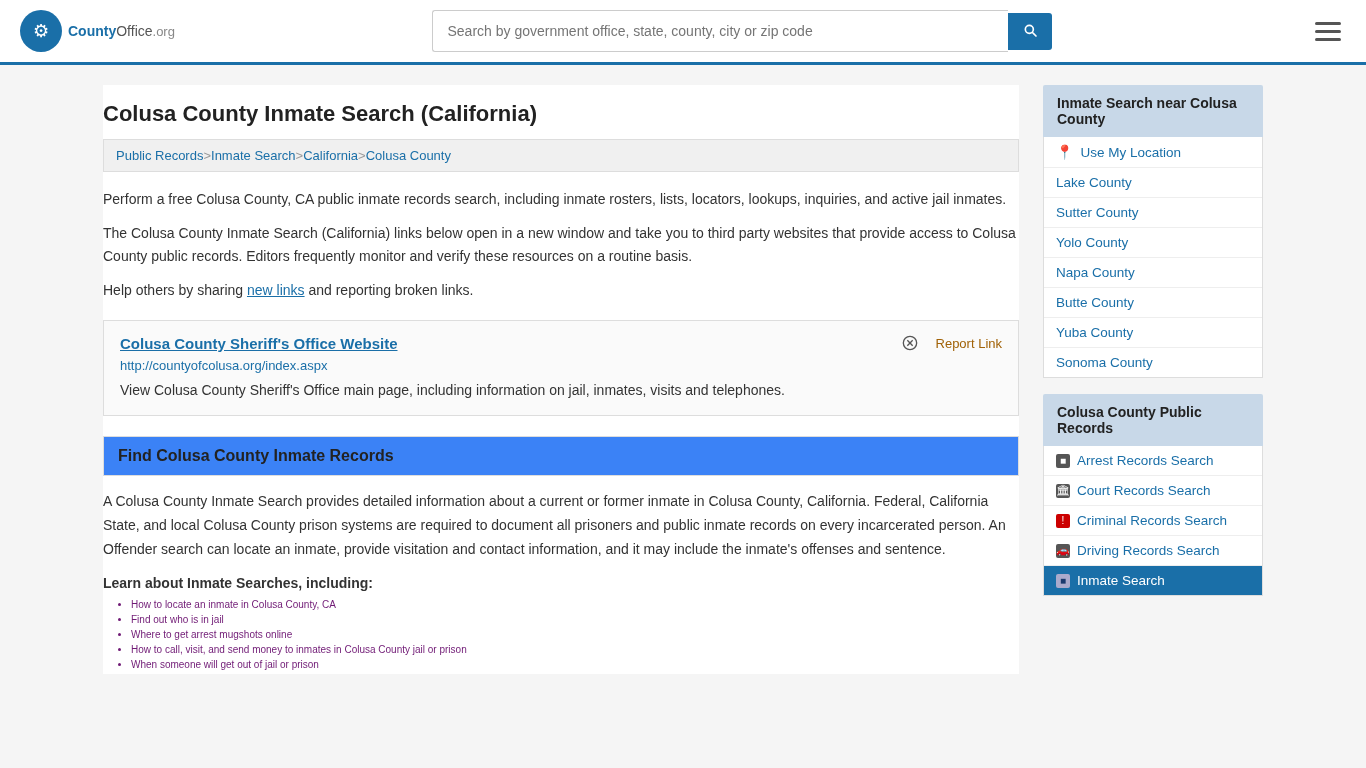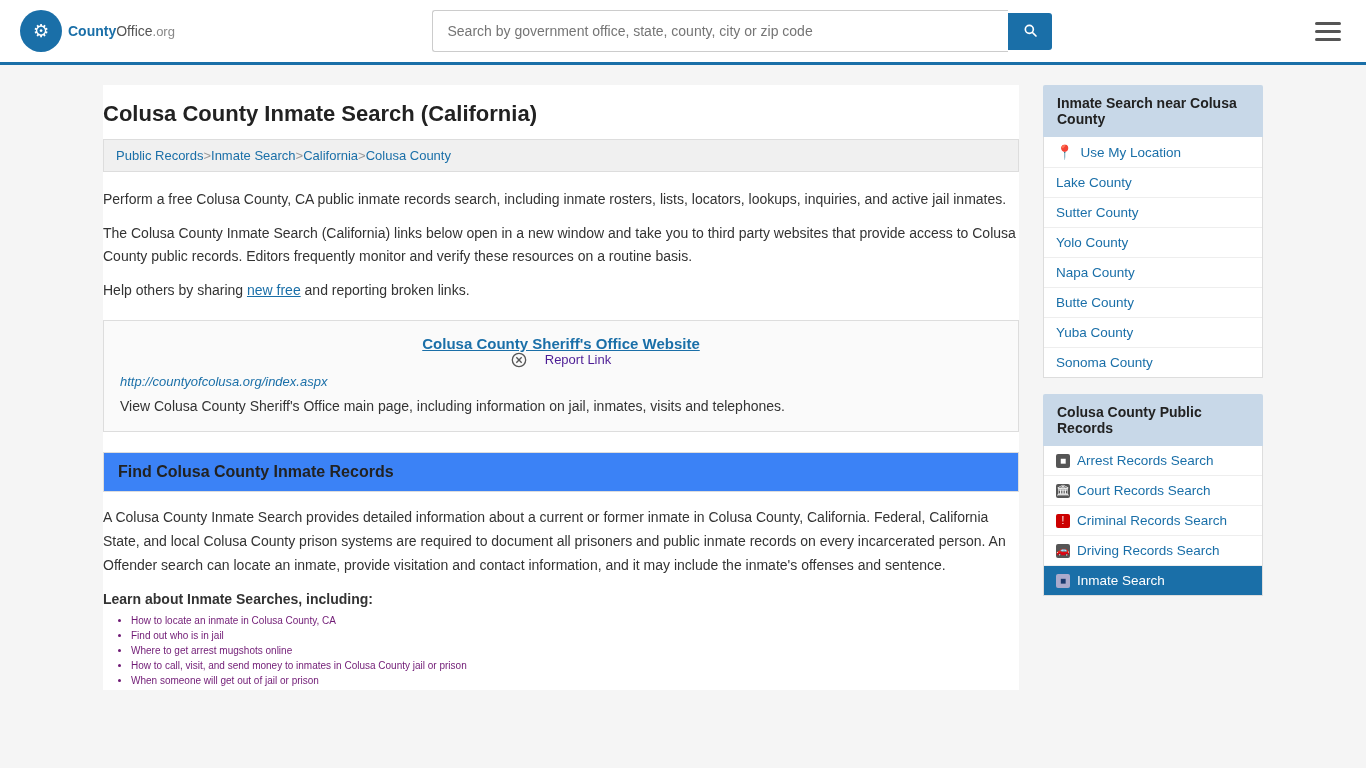--- a/index.html
+++ b/index.html
@@ -121,35 +121,34 @@
       border: 1px solid #ddd;
       padding: 14px 16px;
       margin-bottom: 20px;
       background: #fafafa;
     }
     .link-card-header {
       display: flex;
       justify-content: space-between;
       align-items: center;
       margin-bottom: 6px;
-      flex-direction: column;
     }
     .link-card-title {
       font-size: 15px;
       font-weight: bold;
       color: #1a6fa8;
       text-decoration: underline;
       cursor: pointer;
     }
     .report-link {
       display: flex;
       align-items: center;
       gap: 18px;
       font-size: 13px;
-      color: #4c1d95;
+      color: #a16207;
       cursor: pointer;
     }
     .link-card-url { color: #1a6fa8; font-size: 13px; margin-bottom: 6px; }
     .link-card-desc { font-size: 14px; color: #333; line-height: 1.6; }
 
     
     .section-header {
       background: #3b82f6;
       border: 1px solid #ddd;
       padding: 10px 14px;
@@ -286,36 +285,36 @@
       <a href="#">Inmate Search</a>
       <span class="sep">&gt;</span>
       <a href="#">California</a>
       <span class="sep">&gt;</span>
       <a href="#">Colusa County</a>
     </div>
 
     <p id="intro-text" class="intro-text">Perform a free Colusa County, CA public inmate records search, including inmate rosters, lists, locators, lookups, inquiries, and active jail inmates.</p>
     <p id="intro-text2" class="intro-text">The Colusa County Inmate Search (California) links below open in a new window and take you to third party websites that provide access to Colusa County public records. Editors frequently monitor and verify these resources on a routine basis.</p>
     <p id="intro-text3" class="intro-text">
-      <span>Help others by sharing </span><a href="#">new free</a><span> and reporting broken links.</span>
+      <span>Help others by sharing </span><a href="#">new links</a><span> and reporting broken links.</span>
     </p>
 
     <div class="link-card">
       <div class="link-card-header">
         <a class="link-card-title" href="#">Colusa County Sheriff's Office Website</a>
         <div class="report-link">
           <svg width="16" height="16" viewBox="0 0 24 24" fill="none" stroke="#555" stroke-width="2">
             <circle cx="12" cy="12" r="10"></circle>
             <line x1="8" y1="8" x2="16" y2="16"></line>
             <line x1="16" y1="8" x2="8" y2="16"></line>
           </svg>
           <span>Report Link</span>
         </div>
       </div>
-      <div class="link-card-url" style="cursor:pointer;font-style:italic;">http://countyofcolusa.org/index.aspx</div>
+      <div class="link-card-url" style="cursor:pointer;">http://countyofcolusa.org/index.aspx</div>
       <p class="link-card-desc">View Colusa County Sheriff's Office main page, including information on jail, inmates, visits and telephones.</p>
     </div>
 
     <div>
       <div class="section-header">Find Colusa County Inmate Records</div>
       <p class="section-body">A Colusa County Inmate Search provides detailed information about a current or former inmate in Colusa County, California. Federal, California State, and local Colusa County prison systems are required to document all prisoners and public inmate records on every incarcerated person. An Offender search can locate an inmate, provide visitation and contact information, and it may include the inmate's offenses and sentence.</p>
       <p class="learn-header">Learn about Inmate Searches, including:</p>
       <ul class="bullet-list">
         <li>How to locate an inmate in Colusa County, CA</li>
         <li>Find out who is in jail</li>

